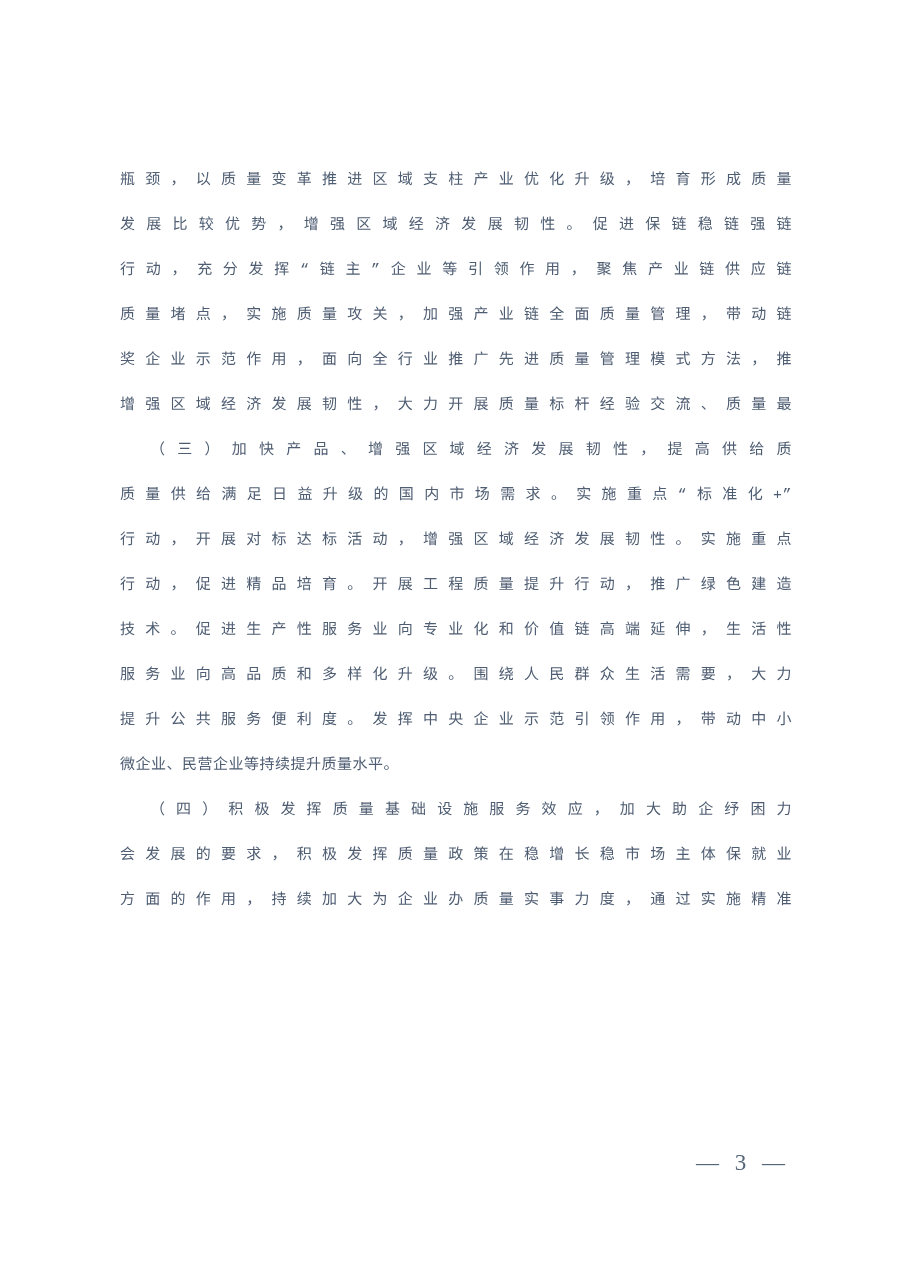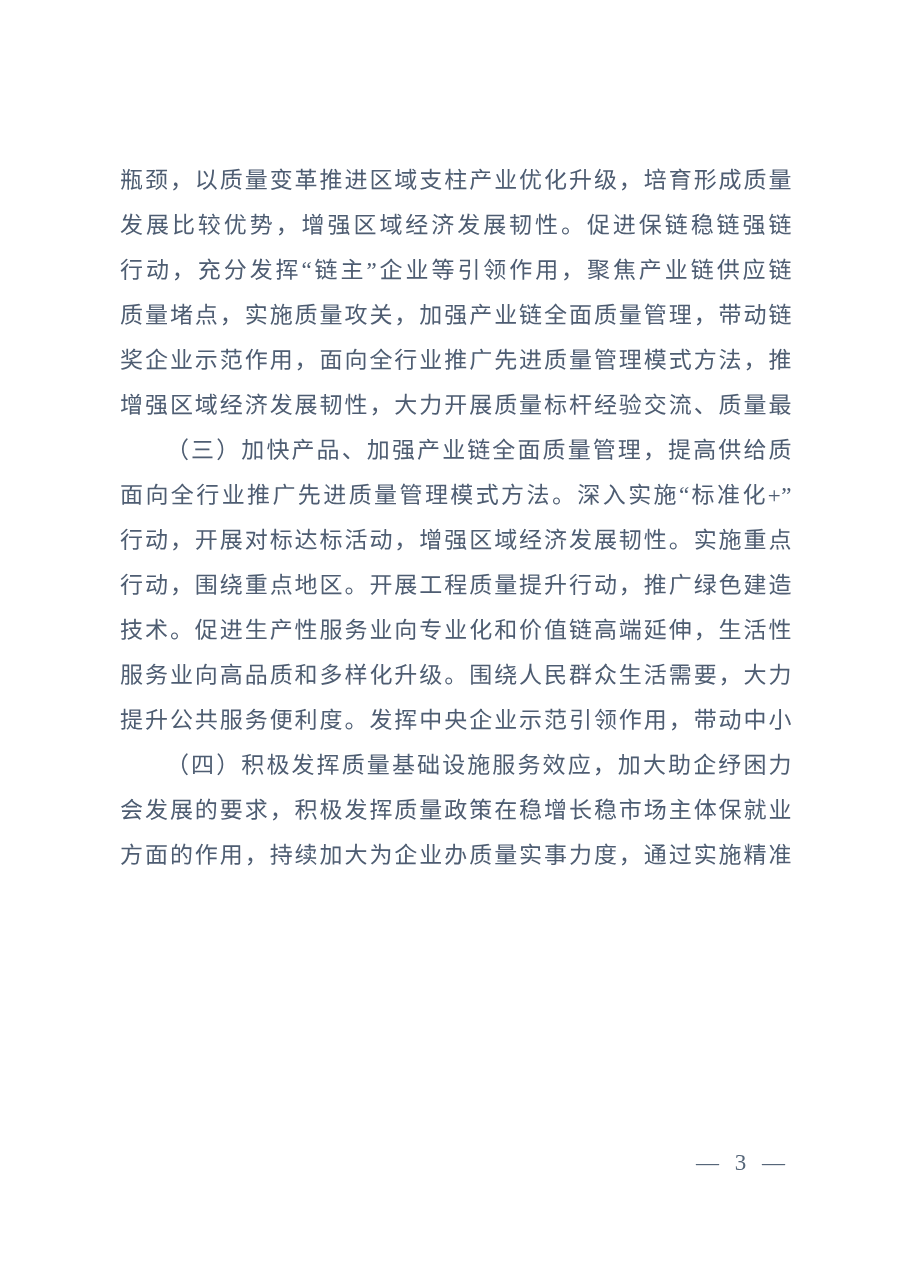--- a/index.html
+++ b/index.html
@@ -13,26 +13,27 @@
     width: 900px; height: 1273px;
     background: #ffffff;
     overflow: hidden;
   }
   .body-text {
     position: absolute;
     left: 120px; top: 158px;
     width: 672px;
   }
   .line {
-    font-size: 23px;
+    font-size: 15px;
     line-height: 45px;
     height: 45px;
     overflow: hidden;
     text-align: justify;
     letter-spacing: 0.5px;
+    font-family: Liberation Mono, monospace;
   }
   .line.fill { text-align-last: justify; }
   .line.end  { text-align-last: left; }
   .line.indent { text-indent: 2em; }
   .page-number {
     position: absolute;
     top: 1150px;
     right: 110px;
     font-size: 23px;
     letter-spacing: 5px;
@@ -43,25 +44,26 @@
 <body>
 
 <div class="page" style="background: rgb(255, 255, 255);">
   <div class="body-text" style="color: rgb(78, 93, 114);">
       <div class="line fill">瓶颈，以质量变革推进区域支柱产业优化升级，培育形成质量</div>
       <div class="line fill">发展比较优势，增强区域经济发展韧性。促进保链稳链强链</div>
       <div class="line fill">行动，充分发挥“链主”企业等引领作用，聚焦产业链供应链</div>
       <div class="line fill">质量堵点，实施质量攻关，加强产业链全面质量管理，带动链</div>
       <div class="line fill">奖企业示范作用，面向全行业推广先进质量管理模式方法，推</div>
       <div class="line fill">增强区域经济发展韧性，大力开展质量标杆经验交流、质量最</div>
-      <div class="line fill indent">（三）加快产品、加强产业链全面质量管理，提高供给质</div>
-      <div class="line fill">面向全行业推广先进质量管理模式方法。深入实施“标准化+”</div>
+      <div class="line fill indent">（三）加快产品、增强区域经济发展韧性，提高供给质</div>
+      <div class="line fill">质量供给满足日益升级的国内市场需求。实施重点“标准化+”</div>
       <div class="line fill">行动，开展对标达标活动，增强区域经济发展韧性。实施重点</div>
-      <div class="line fill">行动，围绕重点地区。开展工程质量提升行动，推广绿色建造</div>
+      <div class="line fill">行动，促进精品培育。开展工程质量提升行动，推广绿色建造</div>
       <div class="line fill">技术。促进生产性服务业向专业化和价值链高端延伸，生活性</div>
       <div class="line fill">服务业向高品质和多样化升级。围绕人民群众生活需要，大力</div>
       <div class="line fill">提升公共服务便利度。发挥中央企业示范引领作用，带动中小</div>
+      <div class="line end">微企业、民营企业等持续提升质量水平。</div>
       <div class="line fill indent">（四）积极发挥质量基础设施服务效应，加大助企纾困力</div>
       <div class="line fill">会发展的要求，积极发挥质量政策在稳增长稳市场主体保就业</div>
       <div class="line fill">方面的作用，持续加大为企业办质量实事力度，通过实施精准</div>
     </div>
   <div class="page-number" style="color: rgb(86, 102, 121);">— 3 —</div>
 </div>
 
 </body></html>

